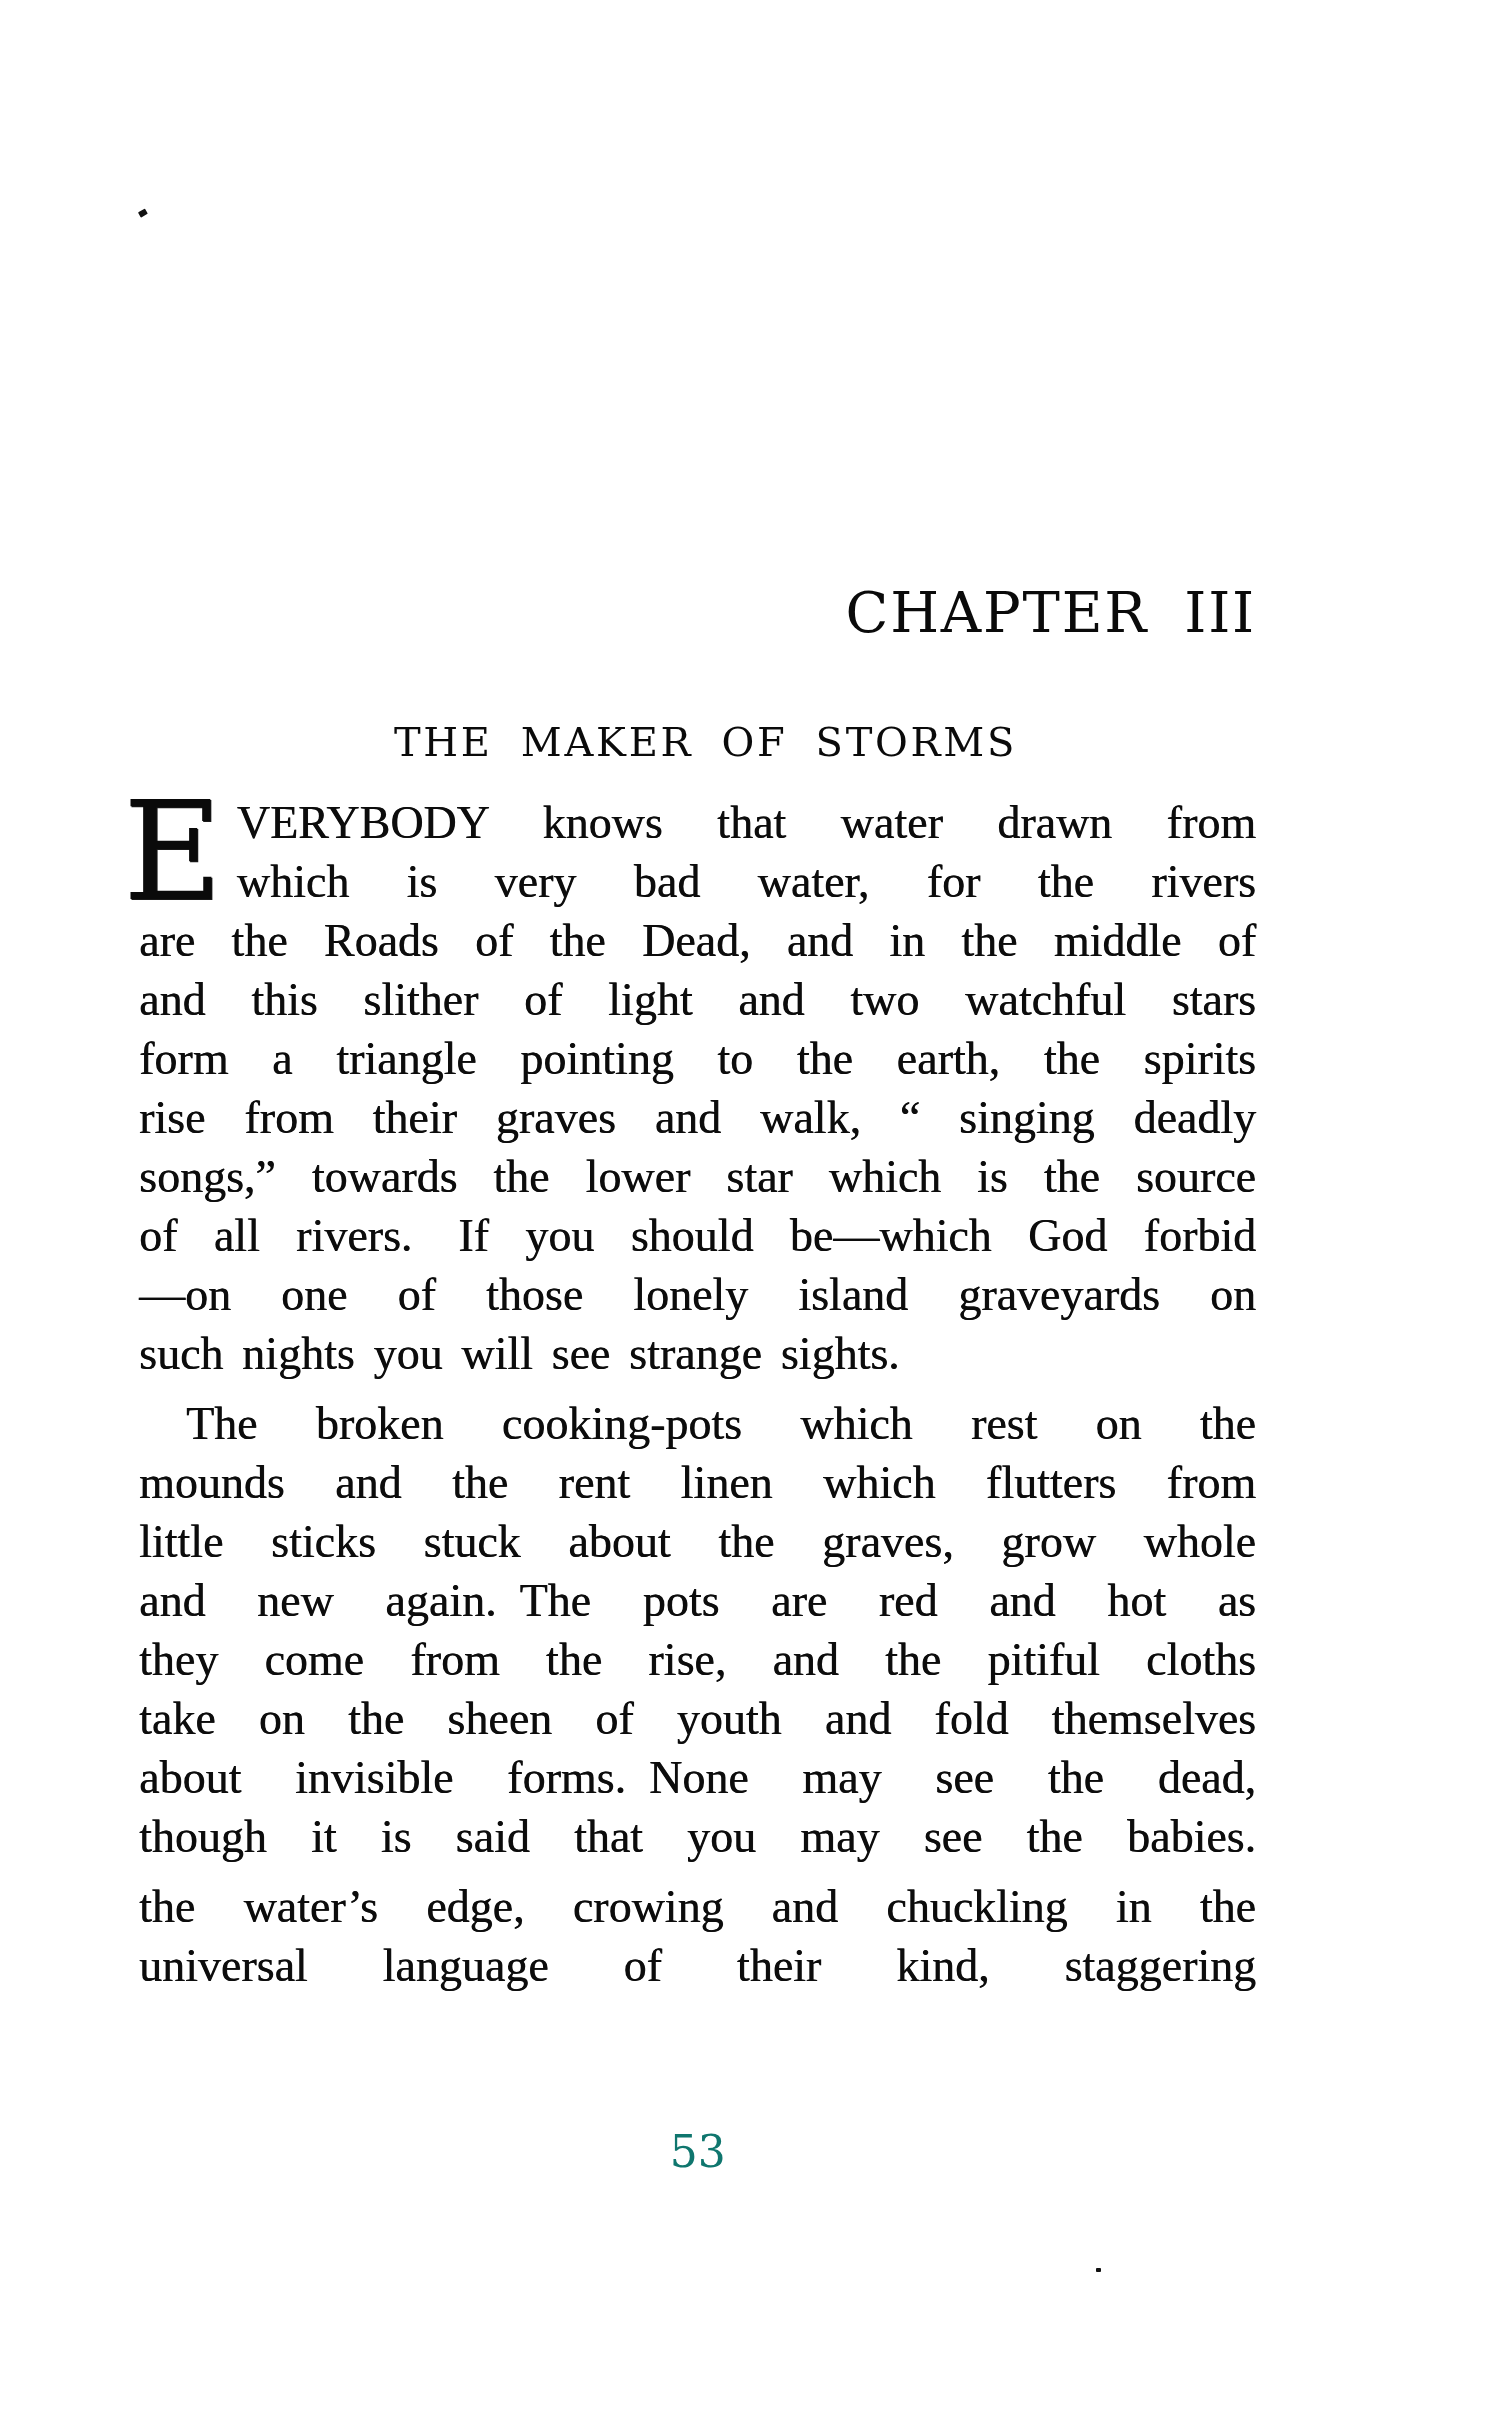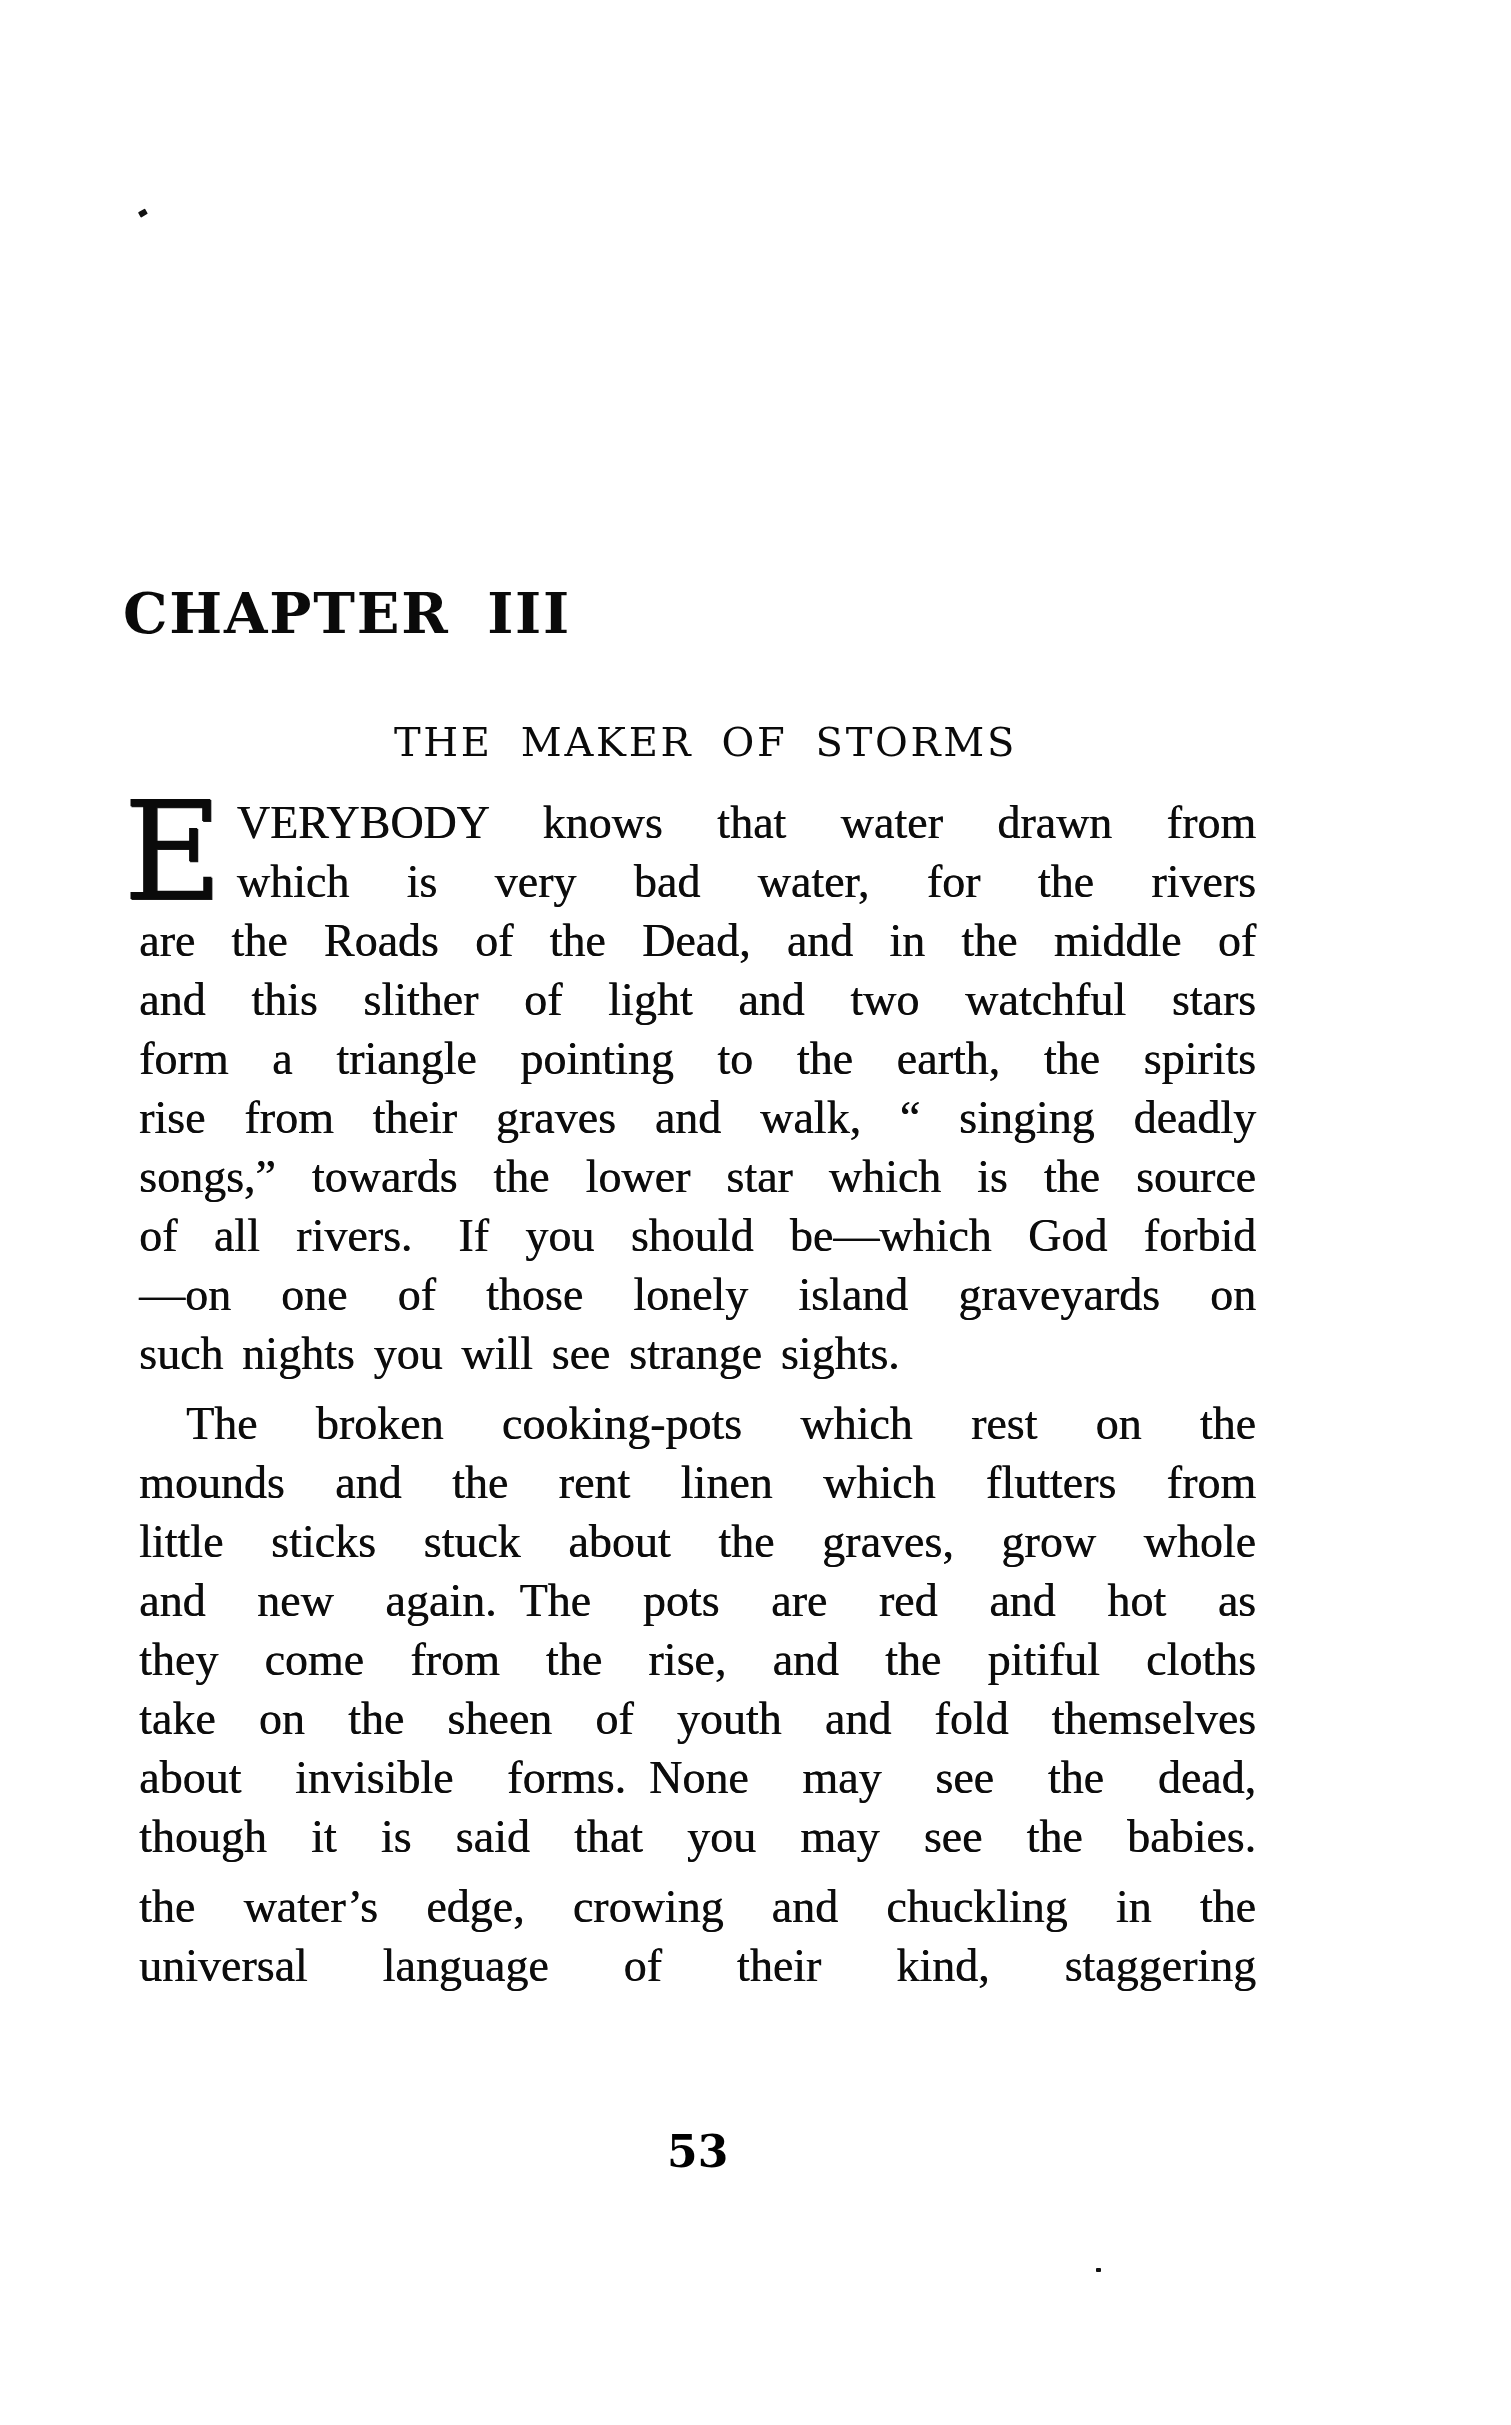--- a/index.html
+++ b/index.html
@@ -16,26 +16,26 @@
     font-family: "Liberation Serif", serif;
     overflow: hidden;
   }
   .chapter-title {
     position: absolute;
     top: 585px;
     left: 123px;
     width: 1133px;
     margin: 0;
     font-family: "DejaVu Serif", serif;
-    font-weight: bold;
+    font-weight: normal;
     font-size: 56px;
     line-height: 56px;
     letter-spacing: 1.8px;
     word-spacing: 16.3px;
-    text-align: left;
+    text-align: right;
     color: #0a0a0a;
   }
   .chapter-subtitle {
     position: absolute;
     top: 706px;
     left: 123px;
     width: 1133px;
     margin: 16px;
     font-family: "DejaVu Serif", serif;
     font-weight: normal;
@@ -80,25 +80,25 @@
     text-shadow: 0.9px 0.5px 0 #1a1a1a;
   }
   .page-number {
     position: absolute;
     top: 2130px;
     left: 123px;
     width: 1133px;
     padding-left: 16.3px;
     box-sizing: border-box;
     font-family: "DejaVu Serif", serif;
-    font-weight: bold;
+    font-weight: normal;
     font-size: 44px;
     line-height: 44px;
     text-align: center;
-    color: #000000;
+    color: #0f766e;
   }
   .speck {
     position: absolute;
     background: #111111;
     border-radius: 0.9px;
   }
   .speck.s1 { left: 139px; top: 210px; width: 8.2px; height: 6.4px; transform: rotate(-30deg); }
   .speck.s2 { left: 1096px; top: 2268px; width: 4.5px; height: 3.6px; }
 </style>
 </head>

